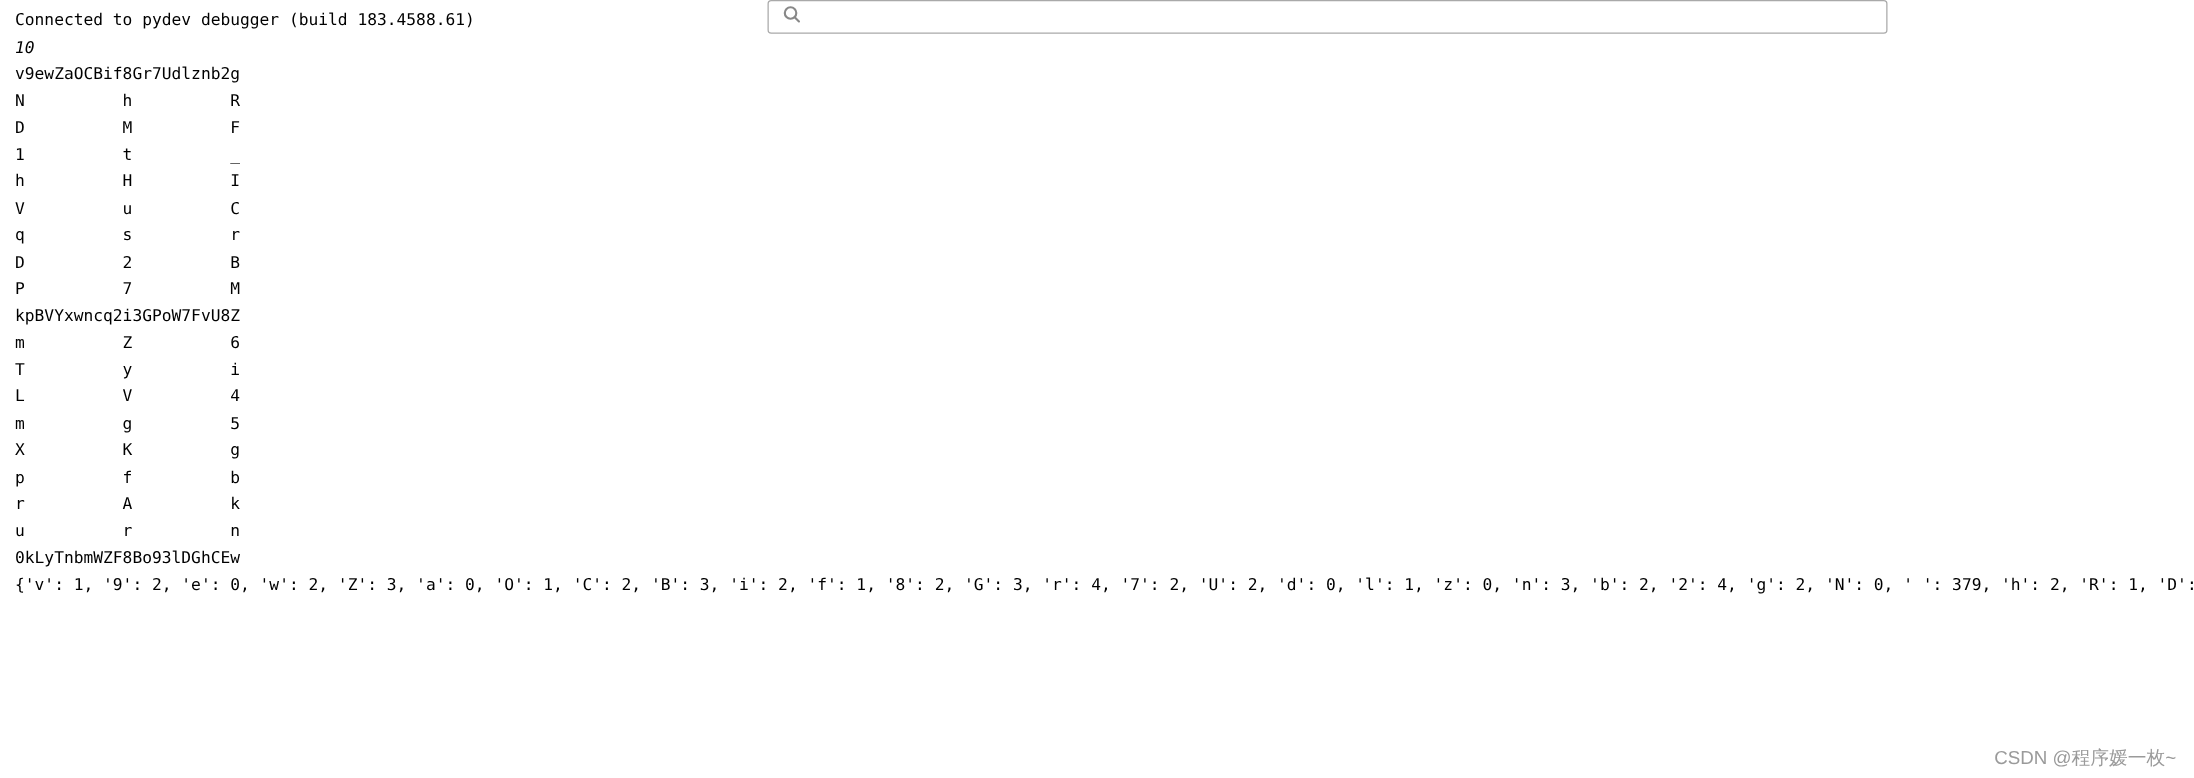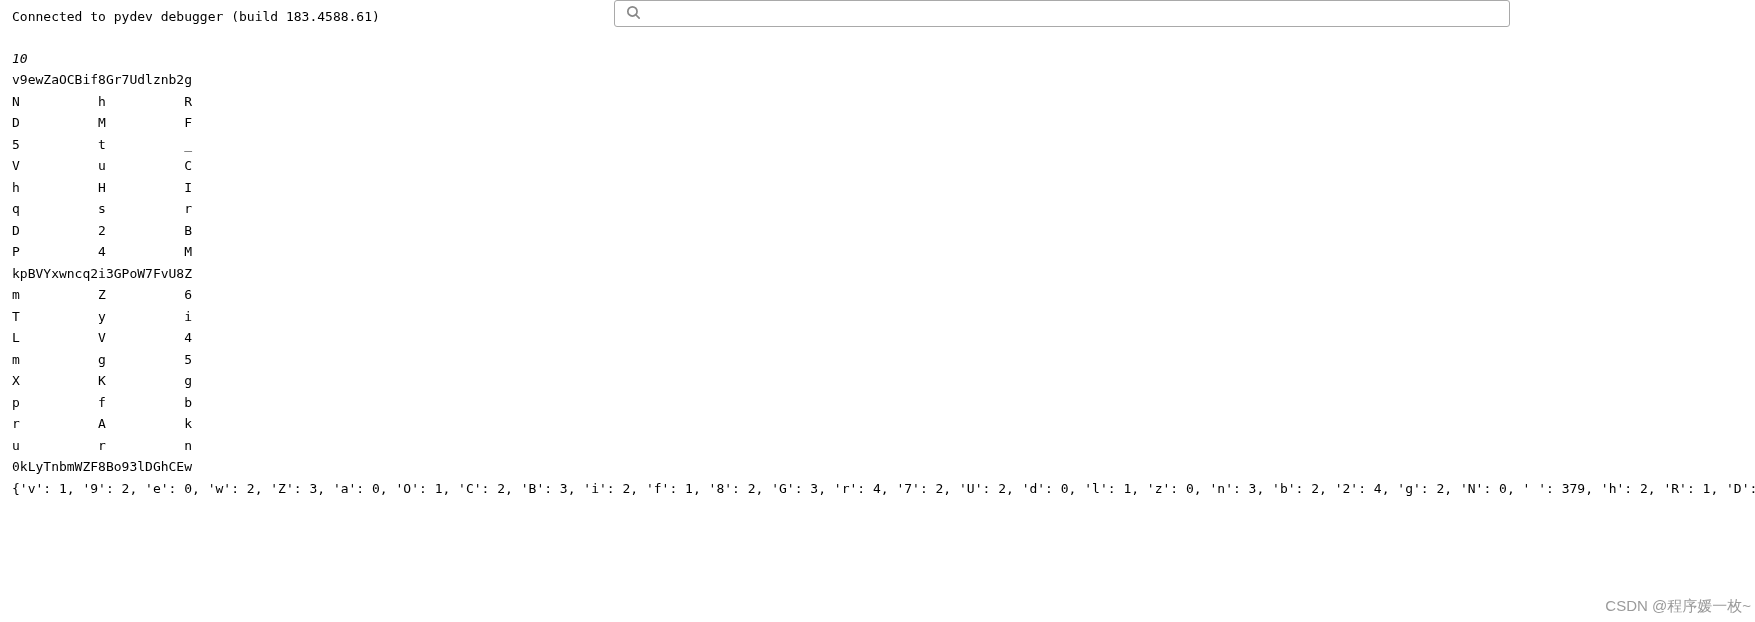--- a/index.html
+++ b/index.html
@@ -20,21 +20,20 @@
     .console {
       padding: 6px 0 0 12px;
       line-height: 21.5px;
     }
     .line-blue {
       color: #0000BB;
     }
     .line-green-italic {
       color: #008800;
       font-style: italic;
-      margin-top: 20px;
     }
     .line {
       white-space: pre;
       color: #000000;
     }
     .searchbar {
       position: absolute;
       top: 0px;
       left: 614px;
       width: 896px;
@@ -55,21 +54,21 @@
       border: none;
       outline: none;
       flex: 1;
       font-family: inherit;
       font-size: 13px;
       margin-left: 8px;
       background: transparent;
     }
     .watermark {
       position: absolute;
-      right: 4px;
+      right: 14px;
       bottom: 6px;
       color: rgba(120,120,120,0.75);
       font-family: "Microsoft YaHei", "PingFang SC", sans-serif;
       font-size: 15px;
       pointer-events: none;
     }
   </style>
 </head>
 <body>
 
@@ -83,26 +82,26 @@
   <input type="text" placeholder="" style="">
 </div>
 
 <div class="console">
   <div class="line line-blue">Connected to pydev debugger (build 183.4588.61)</div>
   <div class="line line-green-italic">10</div>
   <div id="plain-lines">
       <div class="line">v9ewZaOCBif8Gr7Udlznb2g</div>
       <div class="line">N          h          R</div>
       <div class="line">D          M          F</div>
-      <div class="line">5          t          _</div>
+      <div class="line">1          t          _</div>
+      <div class="line">h          H          I</div>
       <div class="line">V          u          C</div>
-      <div class="line">h          H          I</div>
       <div class="line">q          s          r</div>
       <div class="line">D          2          B</div>
-      <div class="line">P          4          M</div>
+      <div class="line">P          7          M</div>
       <div class="line">kpBVYxwncq2i3GPoW7FvU8Z</div>
       <div class="line">m          Z          6</div>
       <div class="line">T          y          i</div>
       <div class="line">L          V          4</div>
       <div class="line">m          g          5</div>
       <div class="line">X          K          g</div>
       <div class="line">p          f          b</div>
       <div class="line">r          A          k</div>
       <div class="line">u          r          n</div>
       <div class="line">0kLyTnbmWZF8Bo93lDGhCEw</div>

